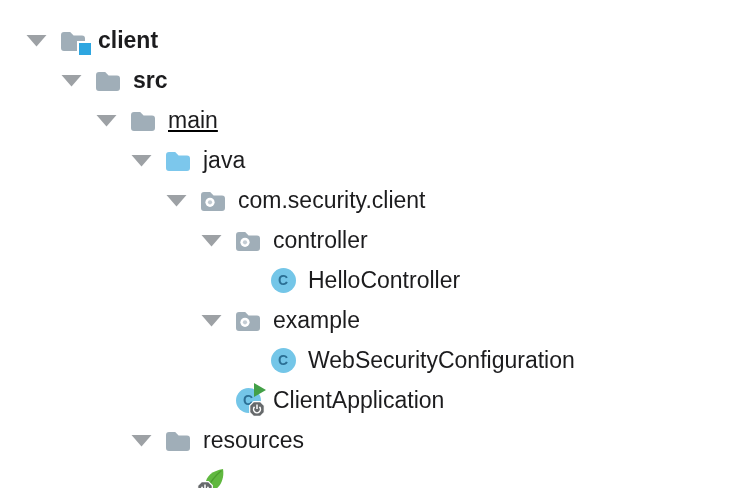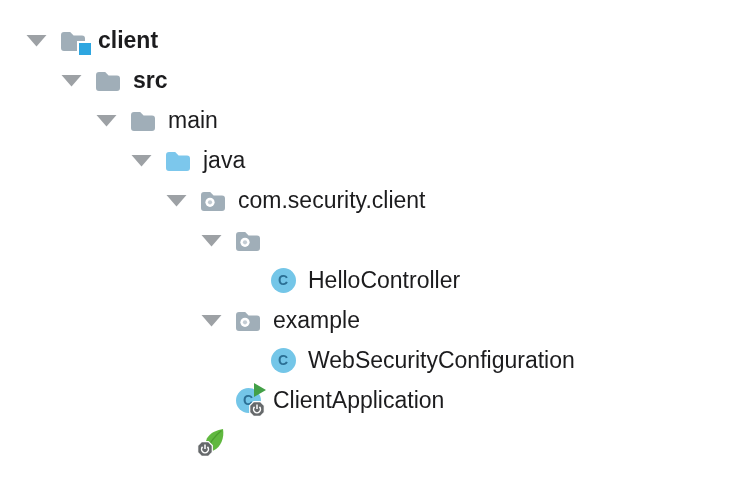--- a/index.html
+++ b/index.html
@@ -4,21 +4,21 @@
 <style>
   html,body{margin:0;padding:0;}
   body{
     width:736px;height:488px;background:#ffffff;overflow:hidden;
     font-family:"Liberation Sans",sans-serif;
     -webkit-font-smoothing:antialiased;
   }
   .tree{padding-top:20px;}
   .row{height:40px;display:flex;align-items:center;}
   
-  .d0{padding-left:25px;} .d1{padding-left:60px;font-weight:bold;} .d2{padding-left:95px;}
+  .d0{padding-left:25px;} .d1{padding-left:60px;font-weight:bold;} .d2{padding-left:95px;text-decoration:underline;}
   .d3{padding-left:130px;align-items:center;} .d4{padding-left:165px;} .d5{padding-left:200px;}
   .d6{padding-left:235px;}
   .twisty{width:35px;flex:0 0 35px;display:flex;align-items:center;}
   .twisty svg{width:21px;height:16px;margin-left:1px;display:block;}
   .twisty.empty svg{visibility:hidden;}
   .icon{width:26px;height:26px;flex:0 0 26px;position:relative;
         display:flex;align-items:center;justify-content:center;}
   .icon svg{display:block;}
   .label{margin-left:12px;font-size:23px;color:#1c1c1e;white-space:nowrap;}
   .label.bold{font-weight:bold;}
@@ -139,20 +139,21 @@
           <use href="#tri" fill="#9da1a5"></use>
         </svg>
     </span>
     <span class="icon">
       <svg width="26" height="22" viewBox="0 0 26 22">
         <use href="#folder" fill="#a0aeb8"></use>
         <circle cx="10" cy="13.3" r="4.6" fill="#ffffff"></circle>
         <circle cx="10" cy="13.3" r="2.1" fill="#c3ccd3"></circle>
       </svg>
     </span>
+    <span class="label">controller</span>
   </div>
 
   <div class="row d6">
     <span class="twisty empty">
       <svg viewBox="0 0 20 16">
           <use href="#tri" fill="#9da1a5"></use>
         </svg>
     </span>
     <span class="icon">
       <span class="circle">C</span>
@@ -197,20 +198,36 @@
     <span class="icon">
       <span class="circle">C</span>
       <span class="play"></span>
       <svg class="boot-badge br" viewBox="0 0 16 16">
           <use href="#boot"></use>
         </svg>
     </span>
     <span class="label">ClientApplication</span>
   </div>
 
+  <div class="row d3">
+    <span class="twisty">
+      <svg viewBox="0 0 20 16">
+          <use href="#tri" fill="#9da1a5"></use>
+        </svg>
+    </span>
+    <span class="icon">
+      <svg width="26" height="22" viewBox="0 0 26 22">
+          <use href="#folder" fill="#a0aeb8"></use>
+        </svg>
+      <span class="res-badge">
+        <span class="bar"></span><span class="bar"></span><span class="bar"></span><span class="bar"></span>
+      </span>
+    </span>
+    <span class="label">resources</span>
+  </div>
 
   <div class="row d4">
     <span class="twisty empty">
       <svg viewBox="0 0 20 16">
           <use href="#tri" fill="#9da1a5"></use>
         </svg>
     </span>
     <span class="icon">
       <svg width="26" height="25" viewBox="0 0 26 25">
         <path d="M23 1 C 11 3, 3 10, 6.5 21 C 8 23, 11 23.6, 13.5 22.5 C 21 19, 24.5 10, 23 1 Z" fill="#60b83f"></path>

